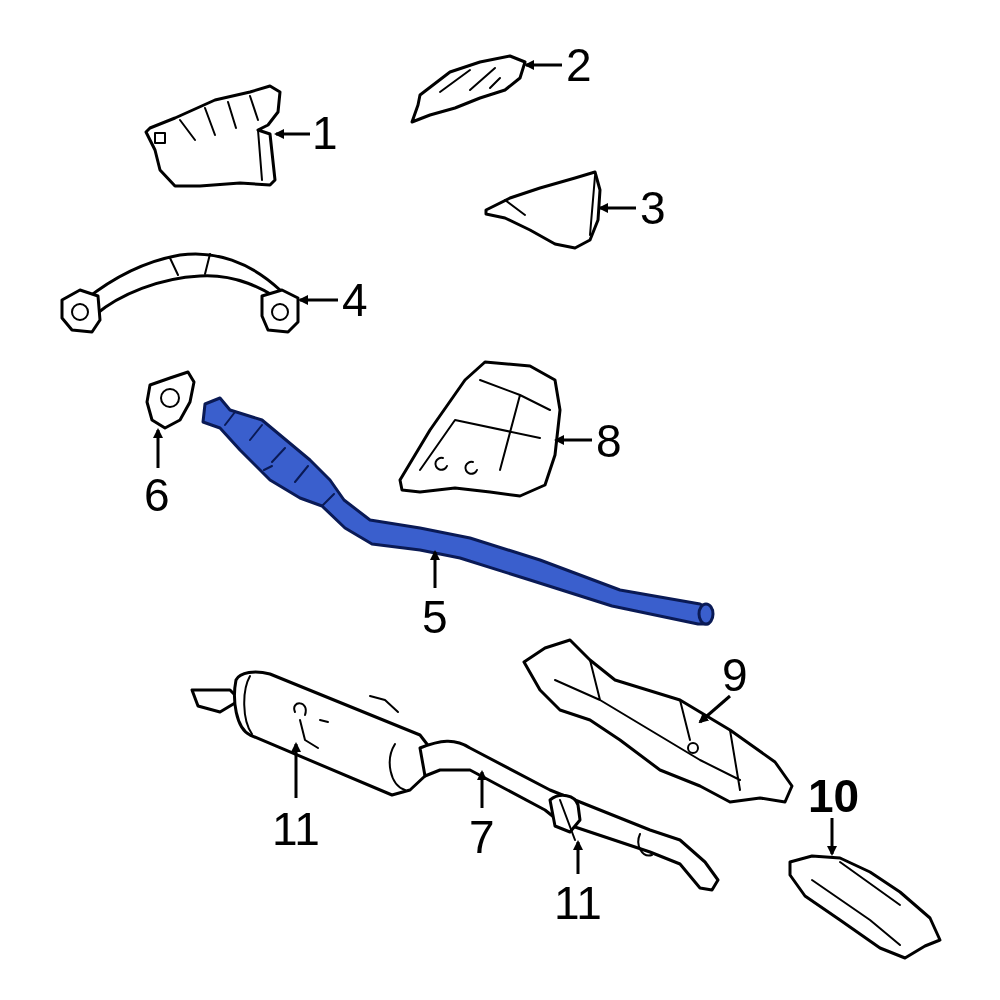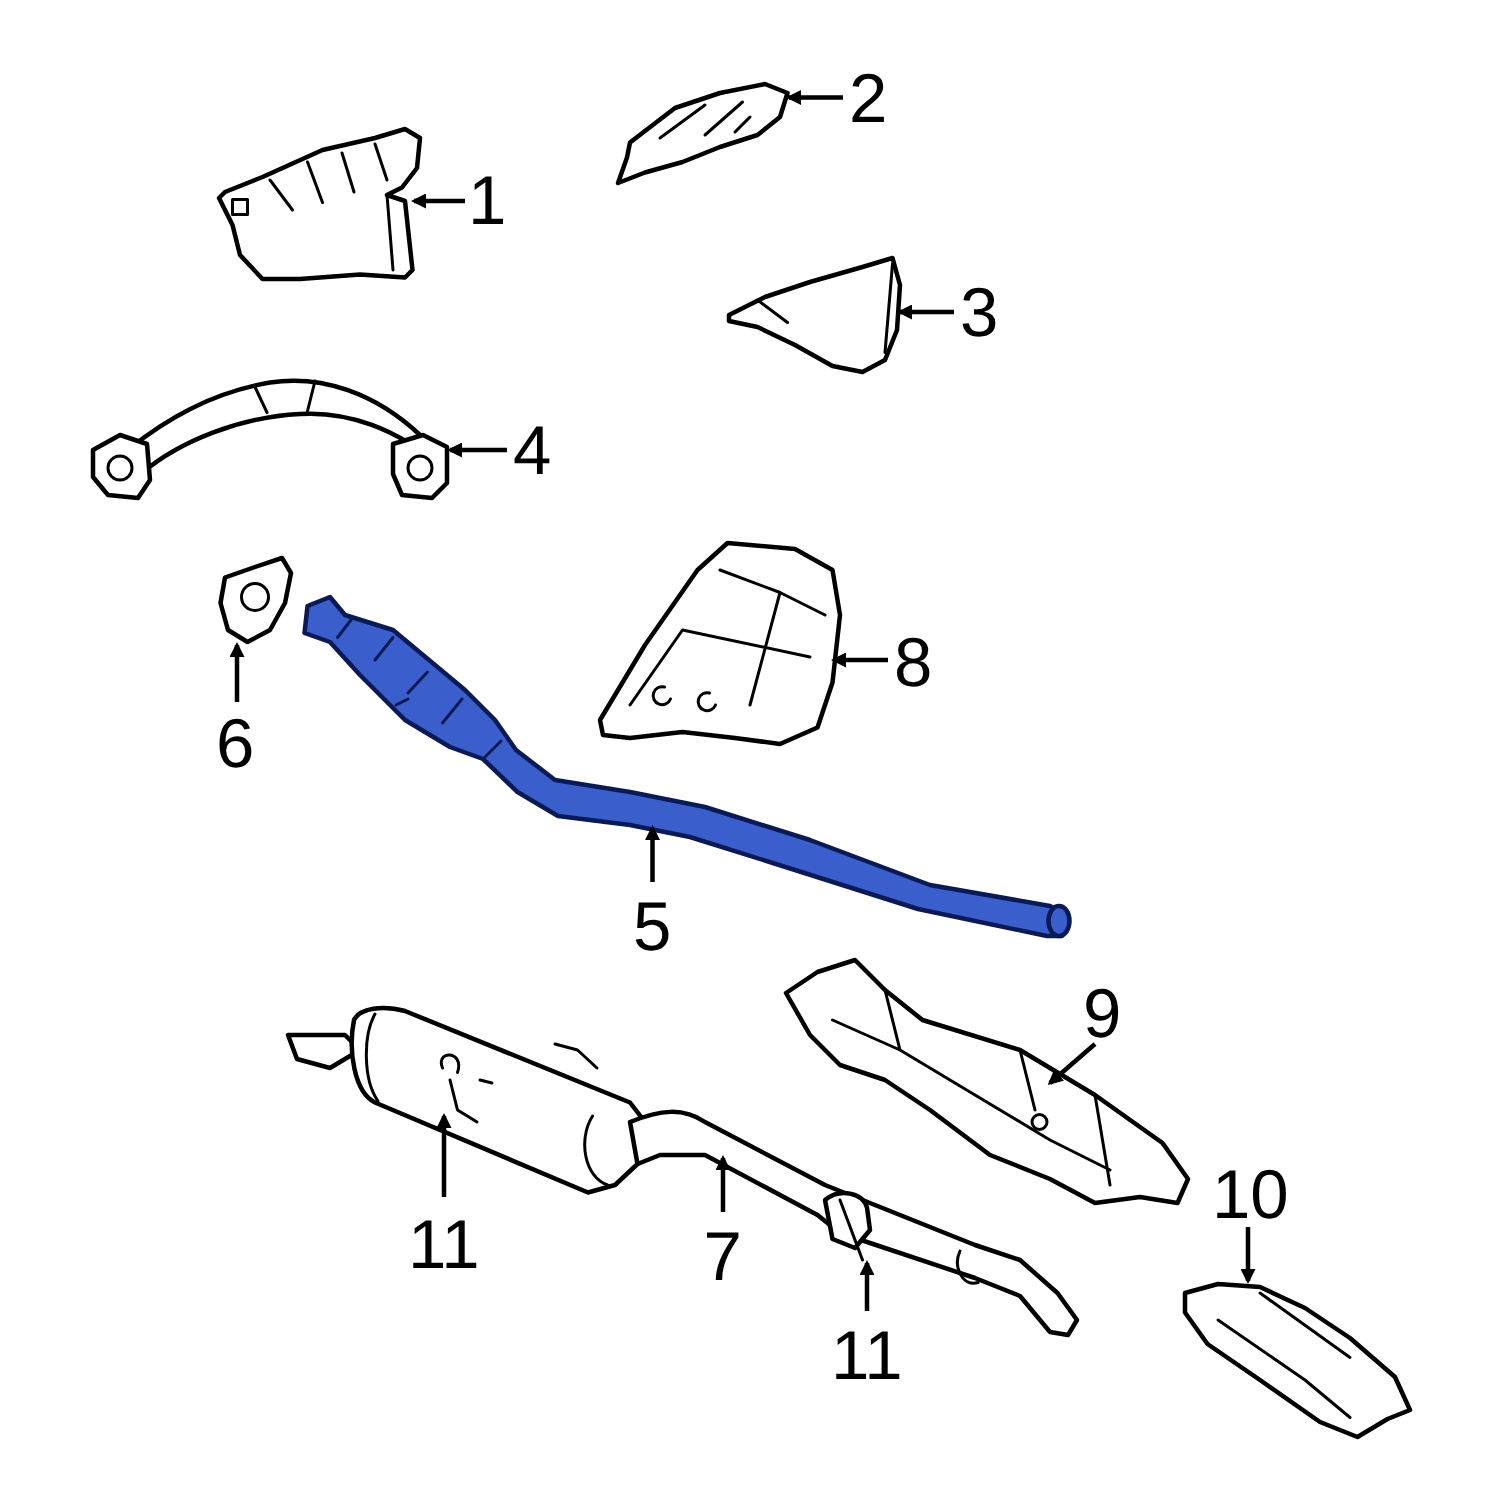--- a/index.html
+++ b/index.html
@@ -106,16 +106,16 @@
 
 <span class="label" style="left:312px;top:110px;">1</span>
 <span class="label" style="left:566px;top:42px;">2</span>
 <span class="label" style="left:640px;top:185px;">3</span>
 <span class="label" style="left:342px;top:277px;">4</span>
 <span class="label" style="left:422px;top:594px;">5</span>
 <span class="label" style="left:144px;top:472px;">6</span>
 <span class="label" style="left:469px;top:814px;">7</span>
 <span class="label" style="left:596px;top:418px;">8</span>
 <span class="label" style="left:722px;top:652px;">9</span>
-<span class="label" style="left:808px;top:773px;">10</span>
+<span class="label" style="left:808px;top:773px;font-weight:bold;">10</span>
 <span class="label" style="left:272px;top:806px;">11</span>
 <span class="label" style="left:554px;top:880px;">11</span>
 </div>
 
 </body></html>

